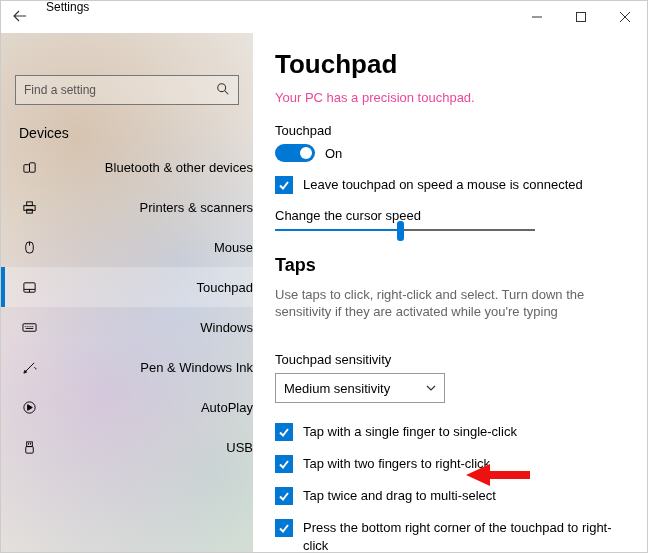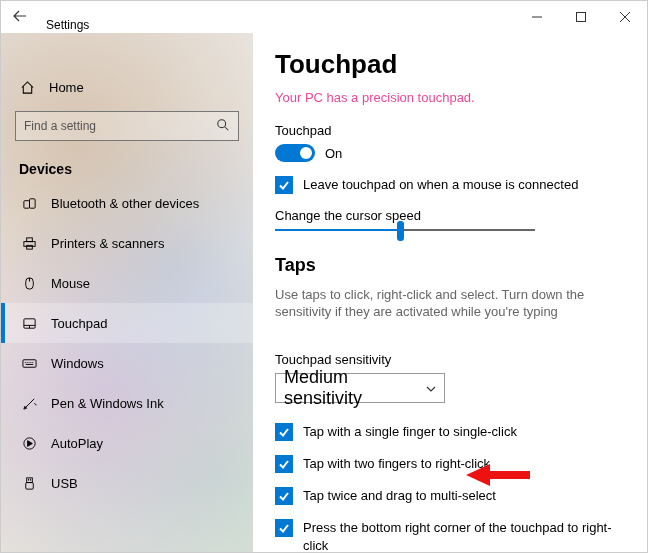--- a/index.html
+++ b/index.html
@@ -12,21 +12,21 @@
     width: 648px;
     height: 553px;
     overflow: hidden;
     position: relative;
   }
   .window { display: flex; flex-direction: column; height: 100%; border: 1px solid #ccc; }
   .titlebar {
     height: 32px; display: flex; align-items: center; justify-content: flex-end;
     background: #fff; border-bottom: 0;
   }
-  .titlebar-left { position: absolute; left: 0; top: 0; height: 32px; display: flex; align-items: flex-end; }
+  .titlebar-left { position: absolute; left: 0; top: 0; height: 32px; display: flex; align-items: flex-start; }
   .back-btn { width: 40px; height: 32px; display:flex;align-items:center;justify-content:center; }
   .back-btn svg { stroke:#333; }
   .win-title { font-size: 12px; margin-left: 6px; color:#000; }
   .win-controls { display:flex; }
   .win-btn { width: 44px; height: 32px; display:flex;align-items:center;justify-content:center; }
   .win-btn svg { stroke:#333; }
 
   .body { display:flex; flex:1; overflow:hidden; }
 
   .sidebar {
@@ -40,24 +40,24 @@
     padding-top: 36px;
   }
   .home-row { display:flex; align-items:center; height:36px; padding-left:18px; gap:14px; }
   .home-row span.txt { font-size:13px; }
   .search {
     margin: 6px 14px 10px 14px; height:30px; border:1px solid #777;
     background: rgba(255,255,255,0.25); display:flex; align-items:center;
     padding: 0 8px; justify-content: space-between;
   }
   .search .ph { color:#555; font-size:12px; }
-  .section-hdr { font-weight:700; font-size:14px; padding: 10px 18px 6px; }
+  .section-hdr { font-weight:400; font-size:14px; padding: 10px 18px 6px; }
   .nav-item {
     display:flex; align-items:center; height:40px; padding-left:16px; gap:14px;
-    font-size:13px; border-left:4px solid transparent; position:relative;
+    font-size:13px; border-left:4px solid transparent; position:relative;justify-content:space-between;
   }
   .nav-item.selected { background: rgba(255,255,255,0.25); border-left:4px solid #0078d4; }
   .nav-icon { width:16px; flex:0 0 16px; display:flex; justify-content:center; }
 
   .main {
     flex:1; padding: 10px 22px 0 22px; overflow-y:auto; position:relative;
   }
   .main::-webkit-scrollbar { width: 3px; }
   .main::-webkit-scrollbar-thumb { background:#888; }
   h1 { font-size: 26px; font-weight:600; margin-top: 6px; margin-bottom: 10px; }
@@ -86,21 +86,21 @@
   .slider-fill { position:absolute; left:0; top:0; height:2px; background:#0078d4; }
   .slider-thumb {
     position:absolute; top:-8px; width:7px; height:20px; border-radius:3px;
     background:#0078d4;
   }
   h2 { font-size:18px; font-weight:600; margin-top:6px; margin-bottom:10px; }
   .desc { color:#666; font-size:13px; line-height:17px; margin-bottom:32px; }
   .select {
     width:170px; height:30px; border:1px solid #999; display:flex;
     align-items:center; justify-content:space-between; padding:0 8px;
-    font-size:18px; margin-bottom:20px;
+    font-size:13px; margin-bottom:20px;
   }
   .arrow {
     position:absolute; width:64px; height:22px;
   }
   .arrow svg { fill:#e11; }
 </style>
 </head>
 <body>
 
 <div class="window">
@@ -129,28 +129,20 @@
         <svg width="10" height="10" viewBox="0 0 10 10" stroke-width="1">
             <path d="M0 0l10 10M10 0 0 10"></path>
           </svg>
       </div>
     </div>
   </div>
 
   <div class="body">
 
     <div class="sidebar">
-      <div class="home-row">
-        <span class="nav-icon">
-          <svg width="15" height="15" viewBox="0 0 16 16" fill="none" stroke="#000" stroke-width="1.1">
-              <path d="M2 8 8 2l6 6M3.5 7v7h9V7"></path>
-            </svg>
-        </span>
-        <span class="txt">Home</span>
-      </div>
 
       <div class="search">
         <span class="ph">Find a setting</span>
         <span>
           <svg width="14" height="14" viewBox="0 0 16 16" fill="none" stroke="#333" stroke-width="1.2">
               <circle cx="6.5" cy="6.5" r="4.5"></circle>
               <path d="m10 10 4 4"></path>
             </svg>
         </span>
       </div>
@@ -243,21 +235,21 @@
         <div class="toggle"></div>
         <span class="toggle-state">On</span>
       </div>
 
       <div class="checkbox-row">
         <div class="checkbox">
           <svg width="12" height="12" viewBox="0 0 12 12" fill="none" stroke-width="2">
               <path d="M2 6.5 5 9.5 10 3"></path>
             </svg>
         </div>
-        <span class="clabel">Leave touchpad on when a mouse is connected</span>
+        <span class="clabel">Leave touchpad on speed a mouse is connected</span>
       </div>
 
       <div class="label">Change the cursor speed</div>
       <div class="slider-wrap">
         <div class="slider-track">
           <div class="slider-fill" id="slider-fill" style="width: 48%;"></div>
           <div class="slider-thumb" id="slider-thumb" style="left: calc(48% - 3px);"></div>
         </div>
       </div>
 

